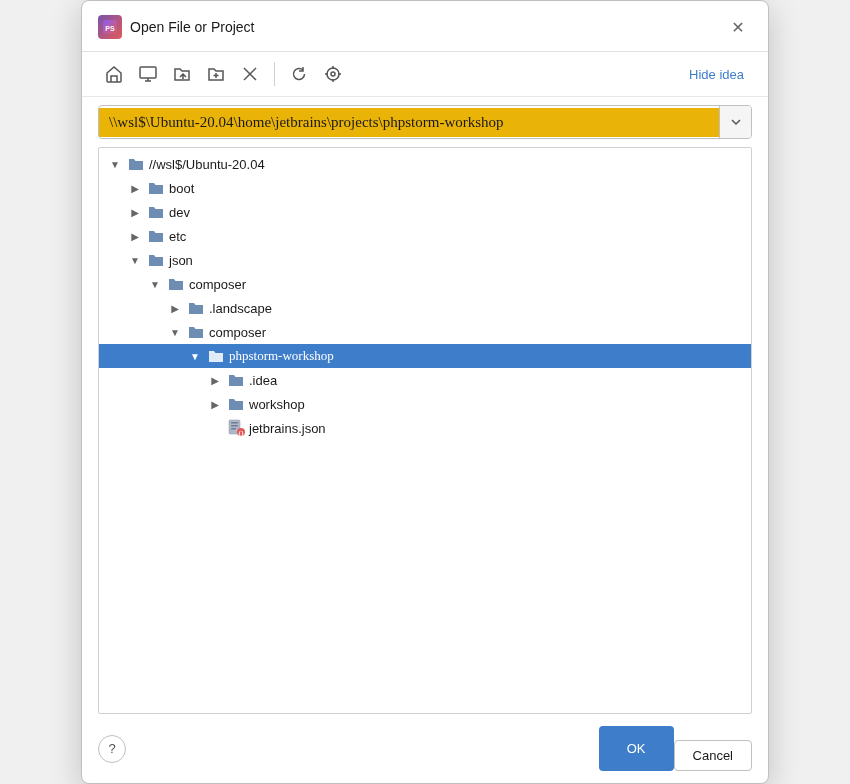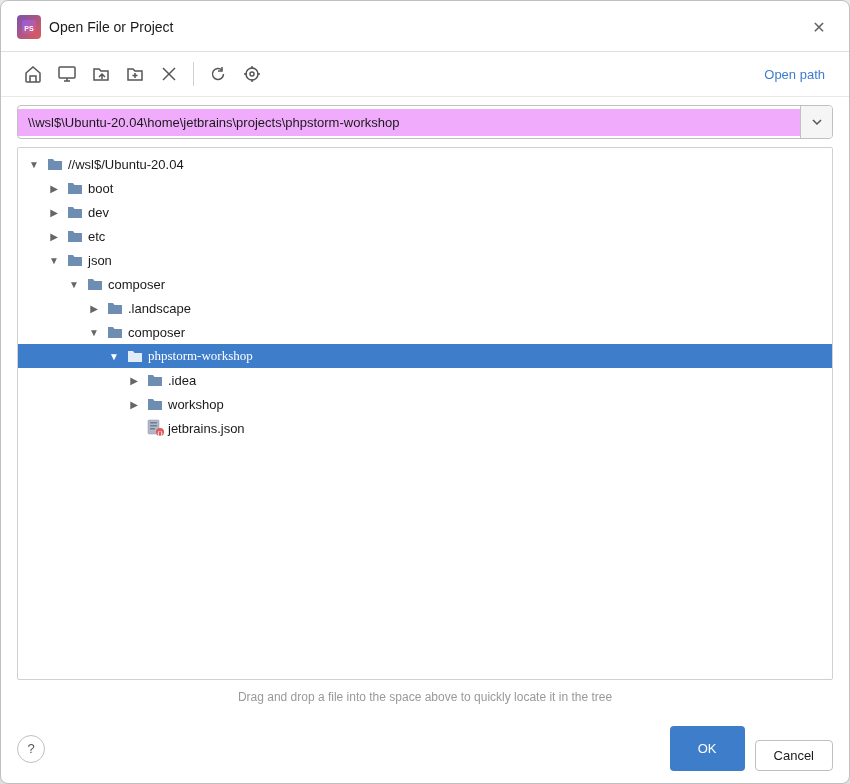--- a/index.html
+++ b/index.html
@@ -9,21 +9,21 @@
       background: #f0f0f0;
       display: flex;
       align-items: center;
       justify-content: center;
       min-height: 100vh;
     }
     .dialog {
       background: #ffffff;
       border: 1px solid #c0c0c0;
       border-radius: 8px;
-      width: 850px;
+      width: 688px;
       min-height: 784px;
       box-shadow: 0 8px 32px rgba(0,0,0,0.2);
       display: flex;
       flex-direction: column;
     }
     .title-bar {
       display: flex;
       align-items: center;
       justify-content: space-between;
       padding: 12px 16px 10px 16px;
@@ -108,24 +108,24 @@
       margin: 8px 16px;
       border: 1px solid #c0c0c0;
       border-radius: 4px;
       overflow: hidden;
     }
     .path-input {
       flex: 1;
       border: none;
       outline: none;
       padding: 6px 10px;
-      font-size: 13px;
-      font-family: Liberation Sans, sans-serif;
+      font-size: 15px;
+      font-family: Liberation Serif, serif;
       color: #1a1a1a;
-      background: #f0abfc;
+      background: #eab308;
     }
     .path-dropdown-btn {
       width: 32px;
       height: 32px;
       border: none;
       border-left: 1px solid #c0c0c0;
       background: #f5f5f5;
       cursor: pointer;
       display: flex;
       align-items: center;
@@ -214,21 +214,20 @@
       background: white;
       cursor: pointer;
       display: flex;
       align-items: center;
       justify-content: center;
       font-size: 13px;
       color: #555;
     }
     .bottom-buttons {
       display: flex;
-      gap: 10px;
     }
     .btn-ok {
       padding: 7px 28px;
       background: #3d7dca;
       color: white;
       border: none;
       border-radius: 4px;
       font-size: 13px;
       cursor: pointer;
       font-weight: 500;
@@ -322,21 +321,21 @@
       <svg viewBox="0 0 18 18" fill="none" stroke="currentColor" stroke-width="1.5">
         <circle cx="9" cy="9" r="6"></circle>
         <circle cx="9" cy="9" r="2"></circle>
         <line x1="9" y1="1" x2="9" y2="4"></line>
         <line x1="9" y1="14" x2="9" y2="17"></line>
         <line x1="1" y1="9" x2="4" y2="9"></line>
         <line x1="14" y1="9" x2="17" y2="9"></line>
       </svg>
     </button>
     <div class="toolbar-spacer"></div>
-    <button class="hide-path-btn">Open path</button>
+    <button class="hide-path-btn">Hide idea</button>
   </div>
 
   <div class="path-bar">
     <input class="path-input" type="text" value="\\wsl$\Ubuntu-20.04\home\jetbrains\projects\phpstorm-workshop" style="">
     <button class="path-dropdown-btn">
       <svg width="12" height="12" viewBox="0 0 12 12" fill="none" stroke="currentColor" stroke-width="1.5">
         <path d="M2 4l4 4 4-4"></path>
       </svg>
     </button>
   </div>
@@ -440,21 +439,20 @@
           <rect x="4" y="6" width="7" height="1.5" rx="0.5" fill="#6d7d93"></rect>
           <rect x="4" y="9" width="5" height="1.5" rx="0.5" fill="#6d7d93"></rect>
           <circle cx="14" cy="13" r="4" fill="#e05a5a"></circle>
           <text x="14" y="16" text-anchor="middle" fill="white" font-size="5" font-weight="bold" font-family="monospace">{}</text>
         </svg>
         <span class="item-label">jetbrains.json</span>
       </div>
     </div>
   </div>
 
-  <div class="drag-hint">Drag and drop a file into the space above to quickly locate it in the tree</div>
 
   <div class="bottom-bar">
     <button class="help-btn">?</button>
     <div class="bottom-buttons">
       <button class="btn-ok">OK</button>
       <button class="btn-cancel">Cancel</button>
     </div>
   </div>
 </div>
 

